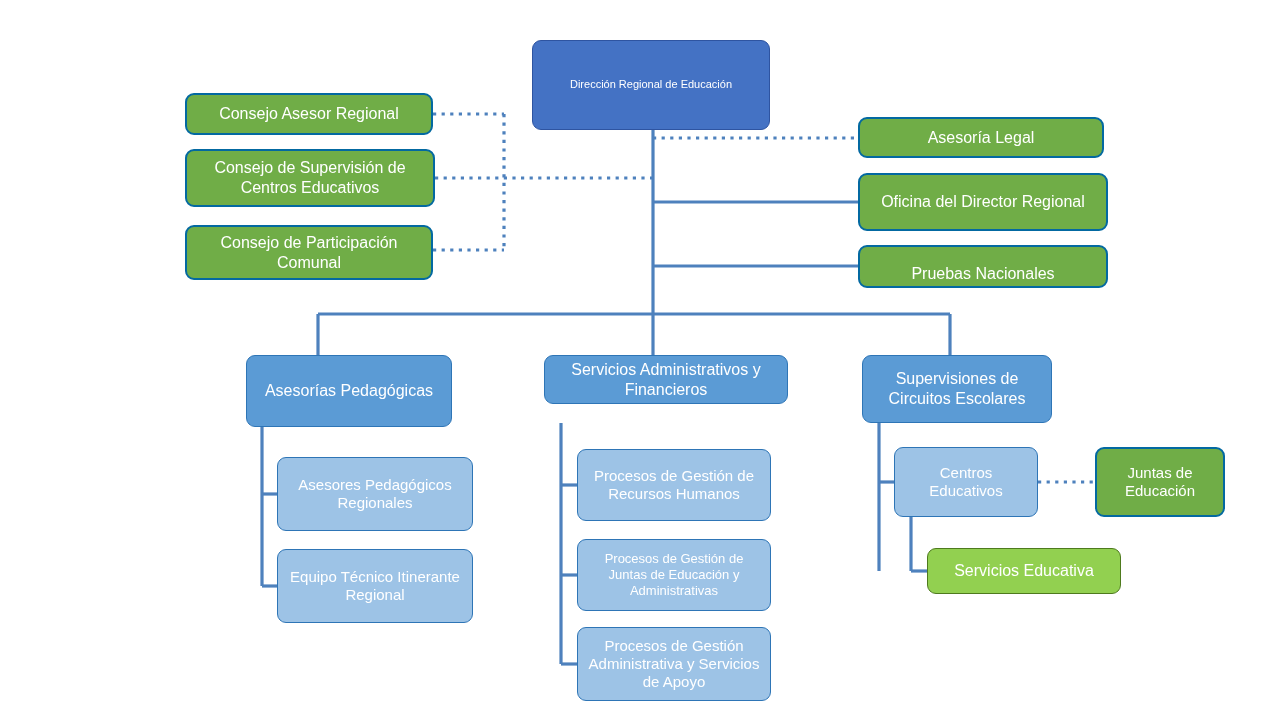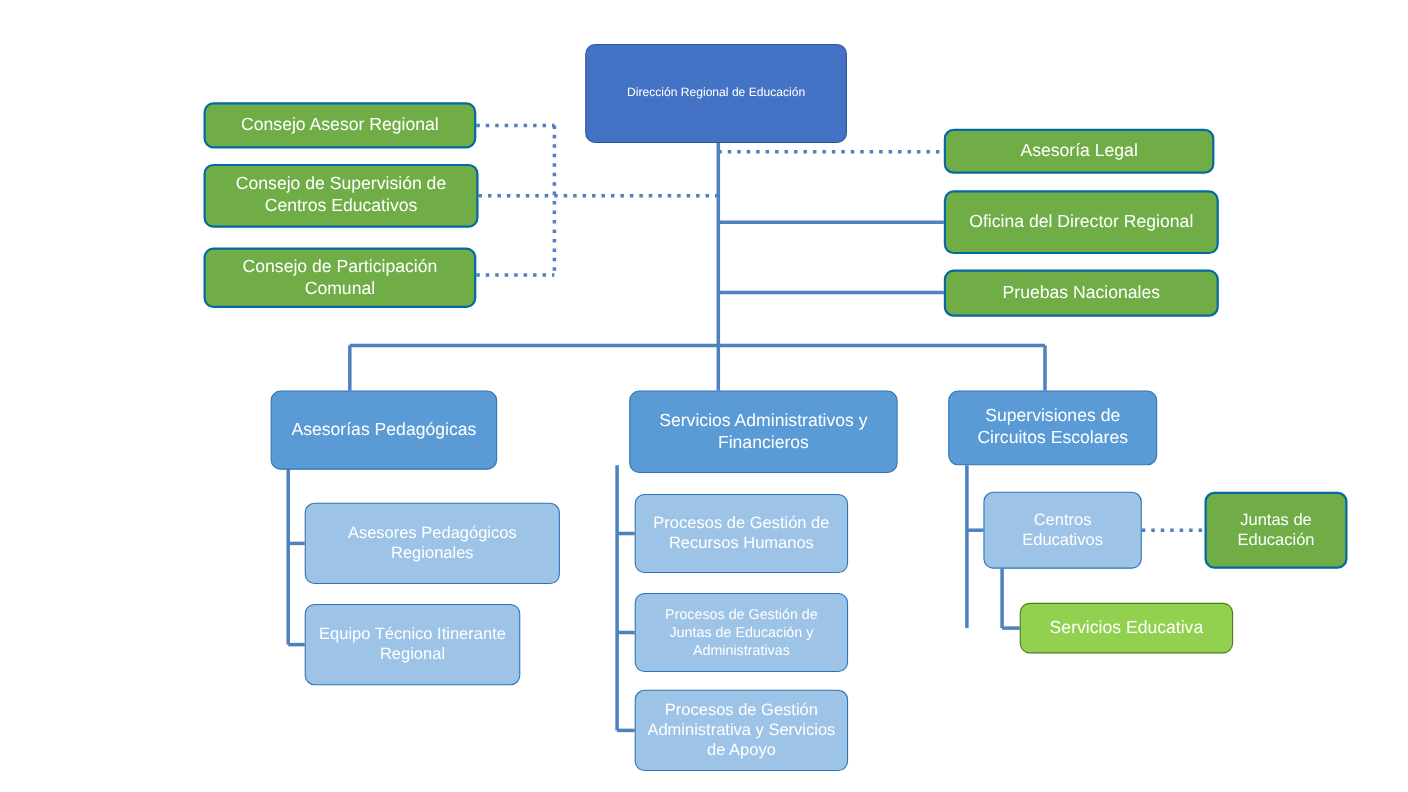--- a/index.html
+++ b/index.html
@@ -127,33 +127,33 @@
       </div>
       <div class="node c-green fs-16" style="left: 185px; top: 225px; width: 248px; height: 55px;">
         <span>Consejo de Participación Comunal</span>
       </div>
       <div class="node c-green fs-16" style="left: 858px; top: 117px; width: 246px; height: 41px;">
         <span>Asesoría Legal</span>
       </div>
       <div class="node c-green fs-16" style="left: 858px; top: 173px; width: 250px; height: 58px;">
         <span>Oficina del Director Regional</span>
       </div>
-      <div class="node c-green fs-16" style="left: 858px; top: 245px; width: 250px; height: 43px;">
+      <div class="node c-green fs-16" style="left: 858px; top: 245px; width: 250px; height: 43px; align-items: flex-end;">
         <span>Pruebas Nacionales</span>
       </div>
       <div class="node c-blue-mid fs-16" style="left: 246px; top: 355px; width: 206px; height: 72px;">
         <span>Asesorías Pedagógicas</span>
       </div>
-      <div class="node c-blue-mid fs-16" style="left: 544px; top: 355px; width: 244px; height: 75px; margin-left: 28px;">
+      <div class="node c-blue-mid fs-16" style="left: 544px; top: 355px; width: 244px; height: 49px;">
         <span>Servicios Administrativos y Financieros</span>
       </div>
       <div class="node c-blue-mid fs-16" style="left: 862px; top: 355px; width: 190px; height: 68px;">
         <span>Supervisiones de Circuitos Escolares</span>
       </div>
-      <div class="node c-blue-light fs-15" style="left: 277px; top: 457px; width: 232px; height: 74px;">
+      <div class="node c-blue-light fs-15" style="left: 277px; top: 457px; width: 196px; height: 74px;">
         <span>Asesores Pedagógicos Regionales</span>
       </div>
       <div class="node c-blue-light fs-15" style="left: 277px; top: 549px; width: 196px; height: 74px;">
         <span>Equipo Técnico Itinerante Regional</span>
       </div>
       <div class="node c-blue-light fs-15" style="left: 577px; top: 449px; width: 194px; height: 72px;">
         <span>Procesos de Gestión de Recursos Humanos</span>
       </div>
       <div class="node c-blue-light fs-13" style="left: 577px; top: 539px; width: 194px; height: 72px;">
         <span>Procesos de Gestión de Juntas de Educación y Administrativas</span>

